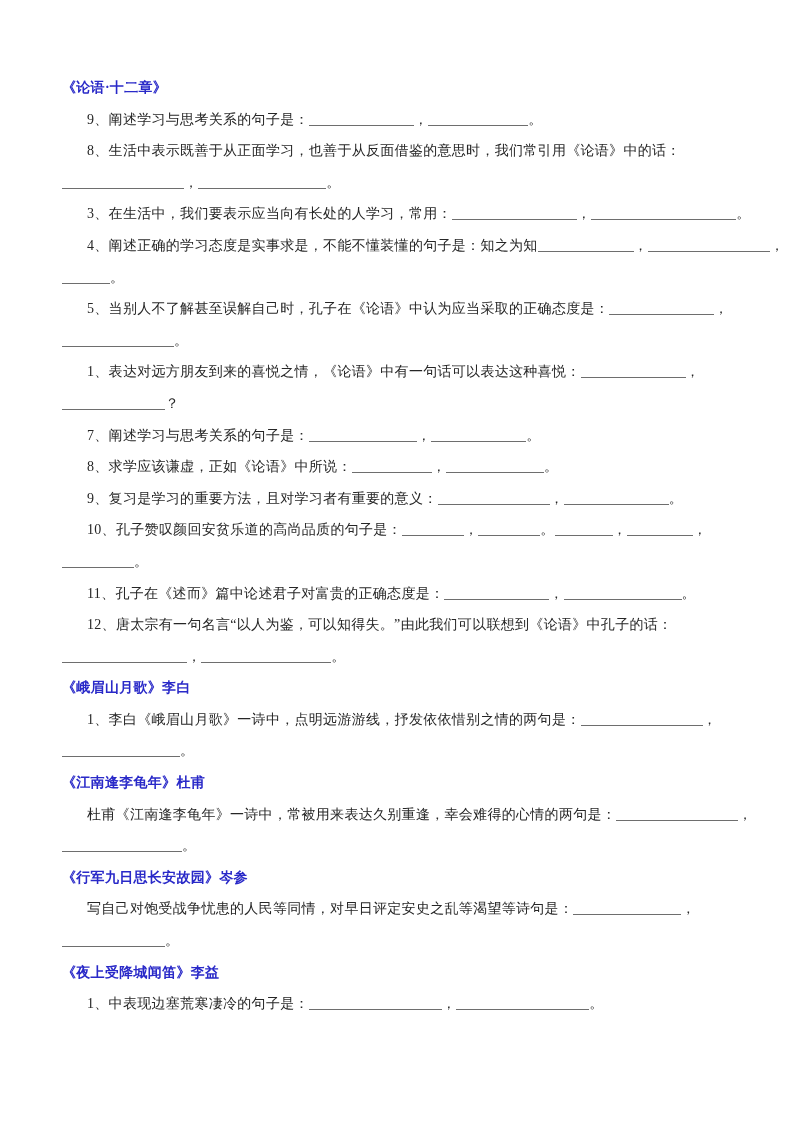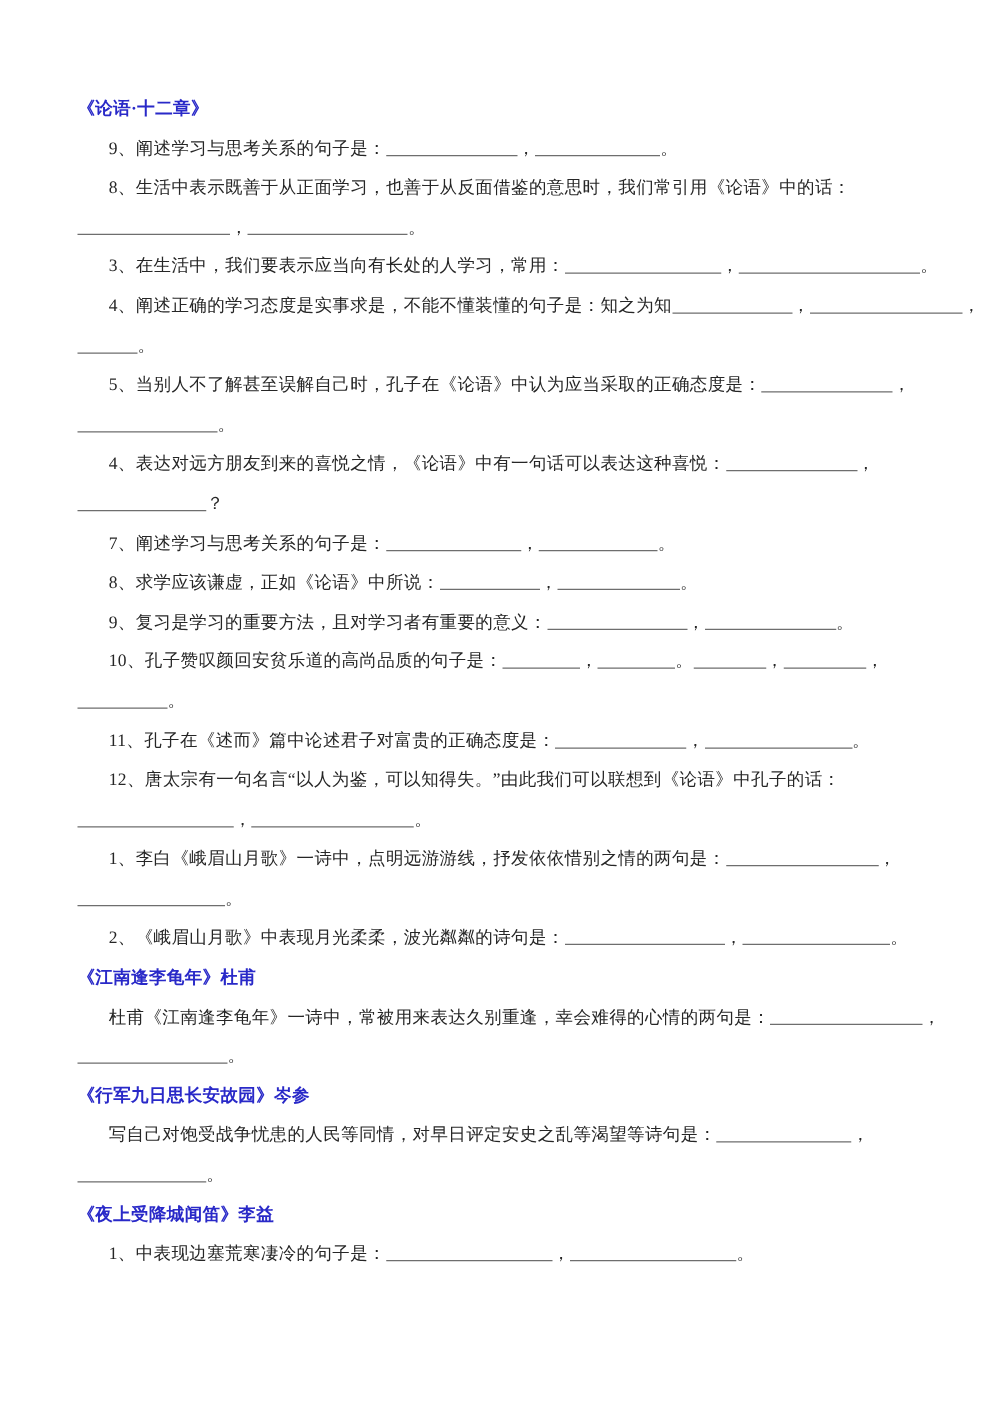--- a/index.html
+++ b/index.html
@@ -50,33 +50,33 @@
   <div id="doc">
       <div class="line heading">《论语·十二章》</div>
       <div class="line indent"><span class="txt">9、阐述学习与思考关系的句子是：</span><span class="blank" style="width: 105px;"></span><span class="txt">，</span><span class="blank" style="width: 100px;"></span><span class="txt">。</span></div>
       <div class="line indent"><span class="txt">8、生活中表示既善于从正面学习，也善于从反面借鉴的意思时，我们常引用《论语》中的话：</span></div>
       <div class="line"><span class="blank" style="width: 122px;"></span><span class="txt">，</span><span class="blank" style="width: 128px;"></span><span class="txt">。</span></div>
       <div class="line indent"><span class="txt">3、在生活中，我们要表示应当向有长处的人学习，常用：</span><span class="blank" style="width: 125px;"></span><span class="txt">，</span><span class="blank" style="width: 145px;"></span><span class="txt">。</span></div>
       <div class="line indent"><span class="txt">4、阐述正确的学习态度是实事求是，不能不懂装懂的句子是：知之为知</span><span class="blank" style="width: 96px;"></span><span class="txt">，</span><span class="blank" style="width: 122px;"></span><span class="txt">，</span></div>
       <div class="line"><span class="blank" style="width: 48px;"></span><span class="txt">。</span></div>
       <div class="line indent"><span class="txt">5、当别人不了解甚至误解自己时，孔子在《论语》中认为应当采取的正确态度是：</span><span class="blank" style="width: 105px;"></span><span class="txt">，</span></div>
       <div class="line"><span class="blank" style="width: 112px;"></span><span class="txt">。</span></div>
-      <div class="line indent"><span class="txt">4、表达对远方朋友到来的喜悦之情，《论语》中有一句话可以表达这种喜悦：</span><span class="blank" style="width: 105px;"></span><span class="txt">，</span></div>
+      <div class="line indent"><span class="txt">1、表达对远方朋友到来的喜悦之情，《论语》中有一句话可以表达这种喜悦：</span><span class="blank" style="width: 105px;"></span><span class="txt">，</span></div>
       <div class="line"><span class="blank" style="width: 103px;"></span><span class="txt">？</span></div>
       <div class="line indent"><span class="txt">7、阐述学习与思考关系的句子是：</span><span class="blank" style="width: 108px;"></span><span class="txt">，</span><span class="blank" style="width: 95px;"></span><span class="txt">。</span></div>
       <div class="line indent"><span class="txt">8、求学应该谦虚，正如《论语》中所说：</span><span class="blank" style="width: 80px;"></span><span class="txt">，</span><span class="blank" style="width: 98px;"></span><span class="txt">。</span></div>
       <div class="line indent"><span class="txt">9、复习是学习的重要方法，且对学习者有重要的意义：</span><span class="blank" style="width: 112px;"></span><span class="txt">，</span><span class="blank" style="width: 105px;"></span><span class="txt">。</span></div>
       <div class="line indent"><span class="txt">10、孔子赞叹颜回安贫乐道的高尚品质的句子是：</span><span class="blank" style="width: 62px;"></span><span class="txt">，</span><span class="blank" style="width: 62px;"></span><span class="txt">。</span><span class="blank" style="width: 58px;"></span><span class="txt">，</span><span class="blank" style="width: 66px;"></span><span class="txt">，</span></div>
       <div class="line"><span class="blank" style="width: 72px;"></span><span class="txt">。</span></div>
       <div class="line indent"><span class="txt">11、孔子在《述而》篇中论述君子对富贵的正确态度是：</span><span class="blank" style="width: 105px;"></span><span class="txt">，</span><span class="blank" style="width: 118px;"></span><span class="txt">。</span></div>
       <div class="line indent"><span class="txt">12、唐太宗有一句名言“以人为鉴，可以知得失。”由此我们可以联想到《论语》中孔子的话：</span></div>
       <div class="line"><span class="blank" style="width: 125px;"></span><span class="txt">，</span><span class="blank" style="width: 130px;"></span><span class="txt">。</span></div>
+      <div class="line heading">《峨眉山月歌》李白</div>
       <div class="line indent"><span class="txt">1、李白《峨眉山月歌》一诗中，点明远游游线，抒发依依惜别之情的两句是：</span><span class="blank" style="width: 122px;"></span><span class="txt">，</span></div>
       <div class="line"><span class="blank" style="width: 118px;"></span><span class="txt">。</span></div>
-      <div class="line indent"><span class="txt">2、《峨眉山月歌》中表现月光柔柔，波光粼粼的诗句是：</span><span class="blank" style="width: 128px;"></span><span class="txt">，</span><span class="blank" style="width: 118px;"></span><span class="txt">。</span></div>
       <div class="line heading">《江南逢李龟年》杜甫</div>
       <div class="line indent"><span class="txt">杜甫《江南逢李龟年》一诗中，常被用来表达久别重逢，幸会难得的心情的两句是：</span><span class="blank" style="width: 122px;"></span><span class="txt">，</span></div>
       <div class="line"><span class="blank" style="width: 120px;"></span><span class="txt">。</span></div>
       <div class="line heading">《行军九日思长安故园》岑参</div>
       <div class="line indent"><span class="txt">写自己对饱受战争忧患的人民等同情，对早日评定安史之乱等渴望等诗句是：</span><span class="blank" style="width: 108px;"></span><span class="txt">，</span></div>
       <div class="line"><span class="blank" style="width: 103px;"></span><span class="txt">。</span></div>
       <div class="line heading">《夜上受降城闻笛》李益</div>
       <div class="line indent"><span class="txt">1、中表现边塞荒寒凄冷的句子是：</span><span class="blank" style="width: 133px;"></span><span class="txt">，</span><span class="blank" style="width: 133px;"></span><span class="txt">。</span></div>
     </div>
 </div>

